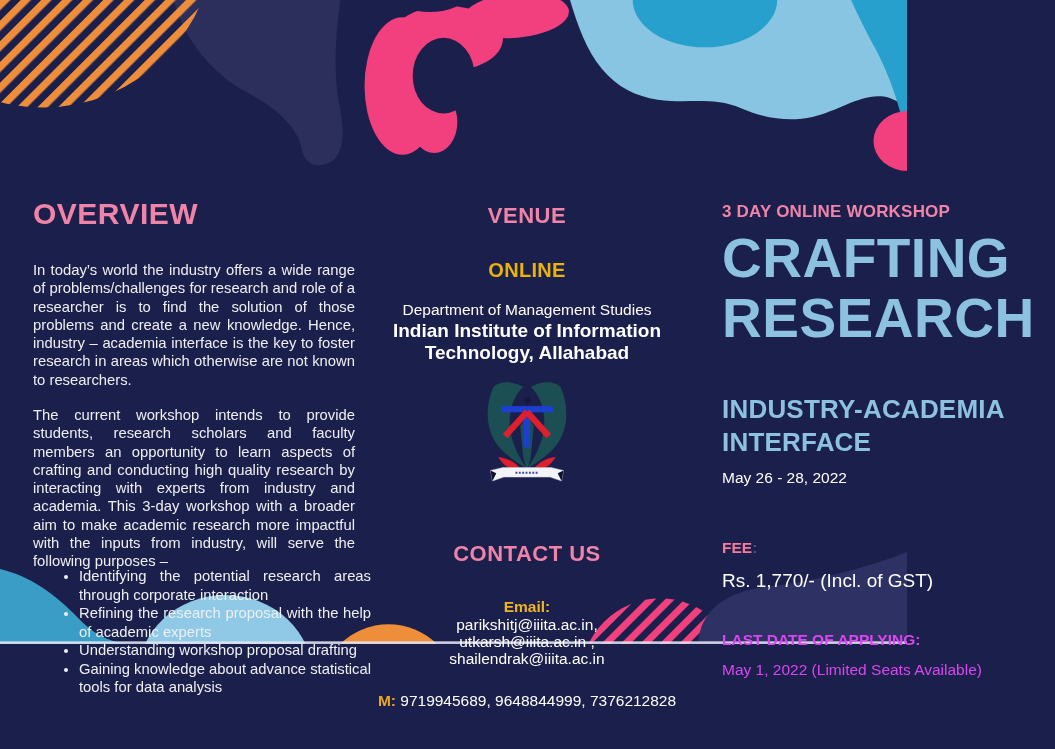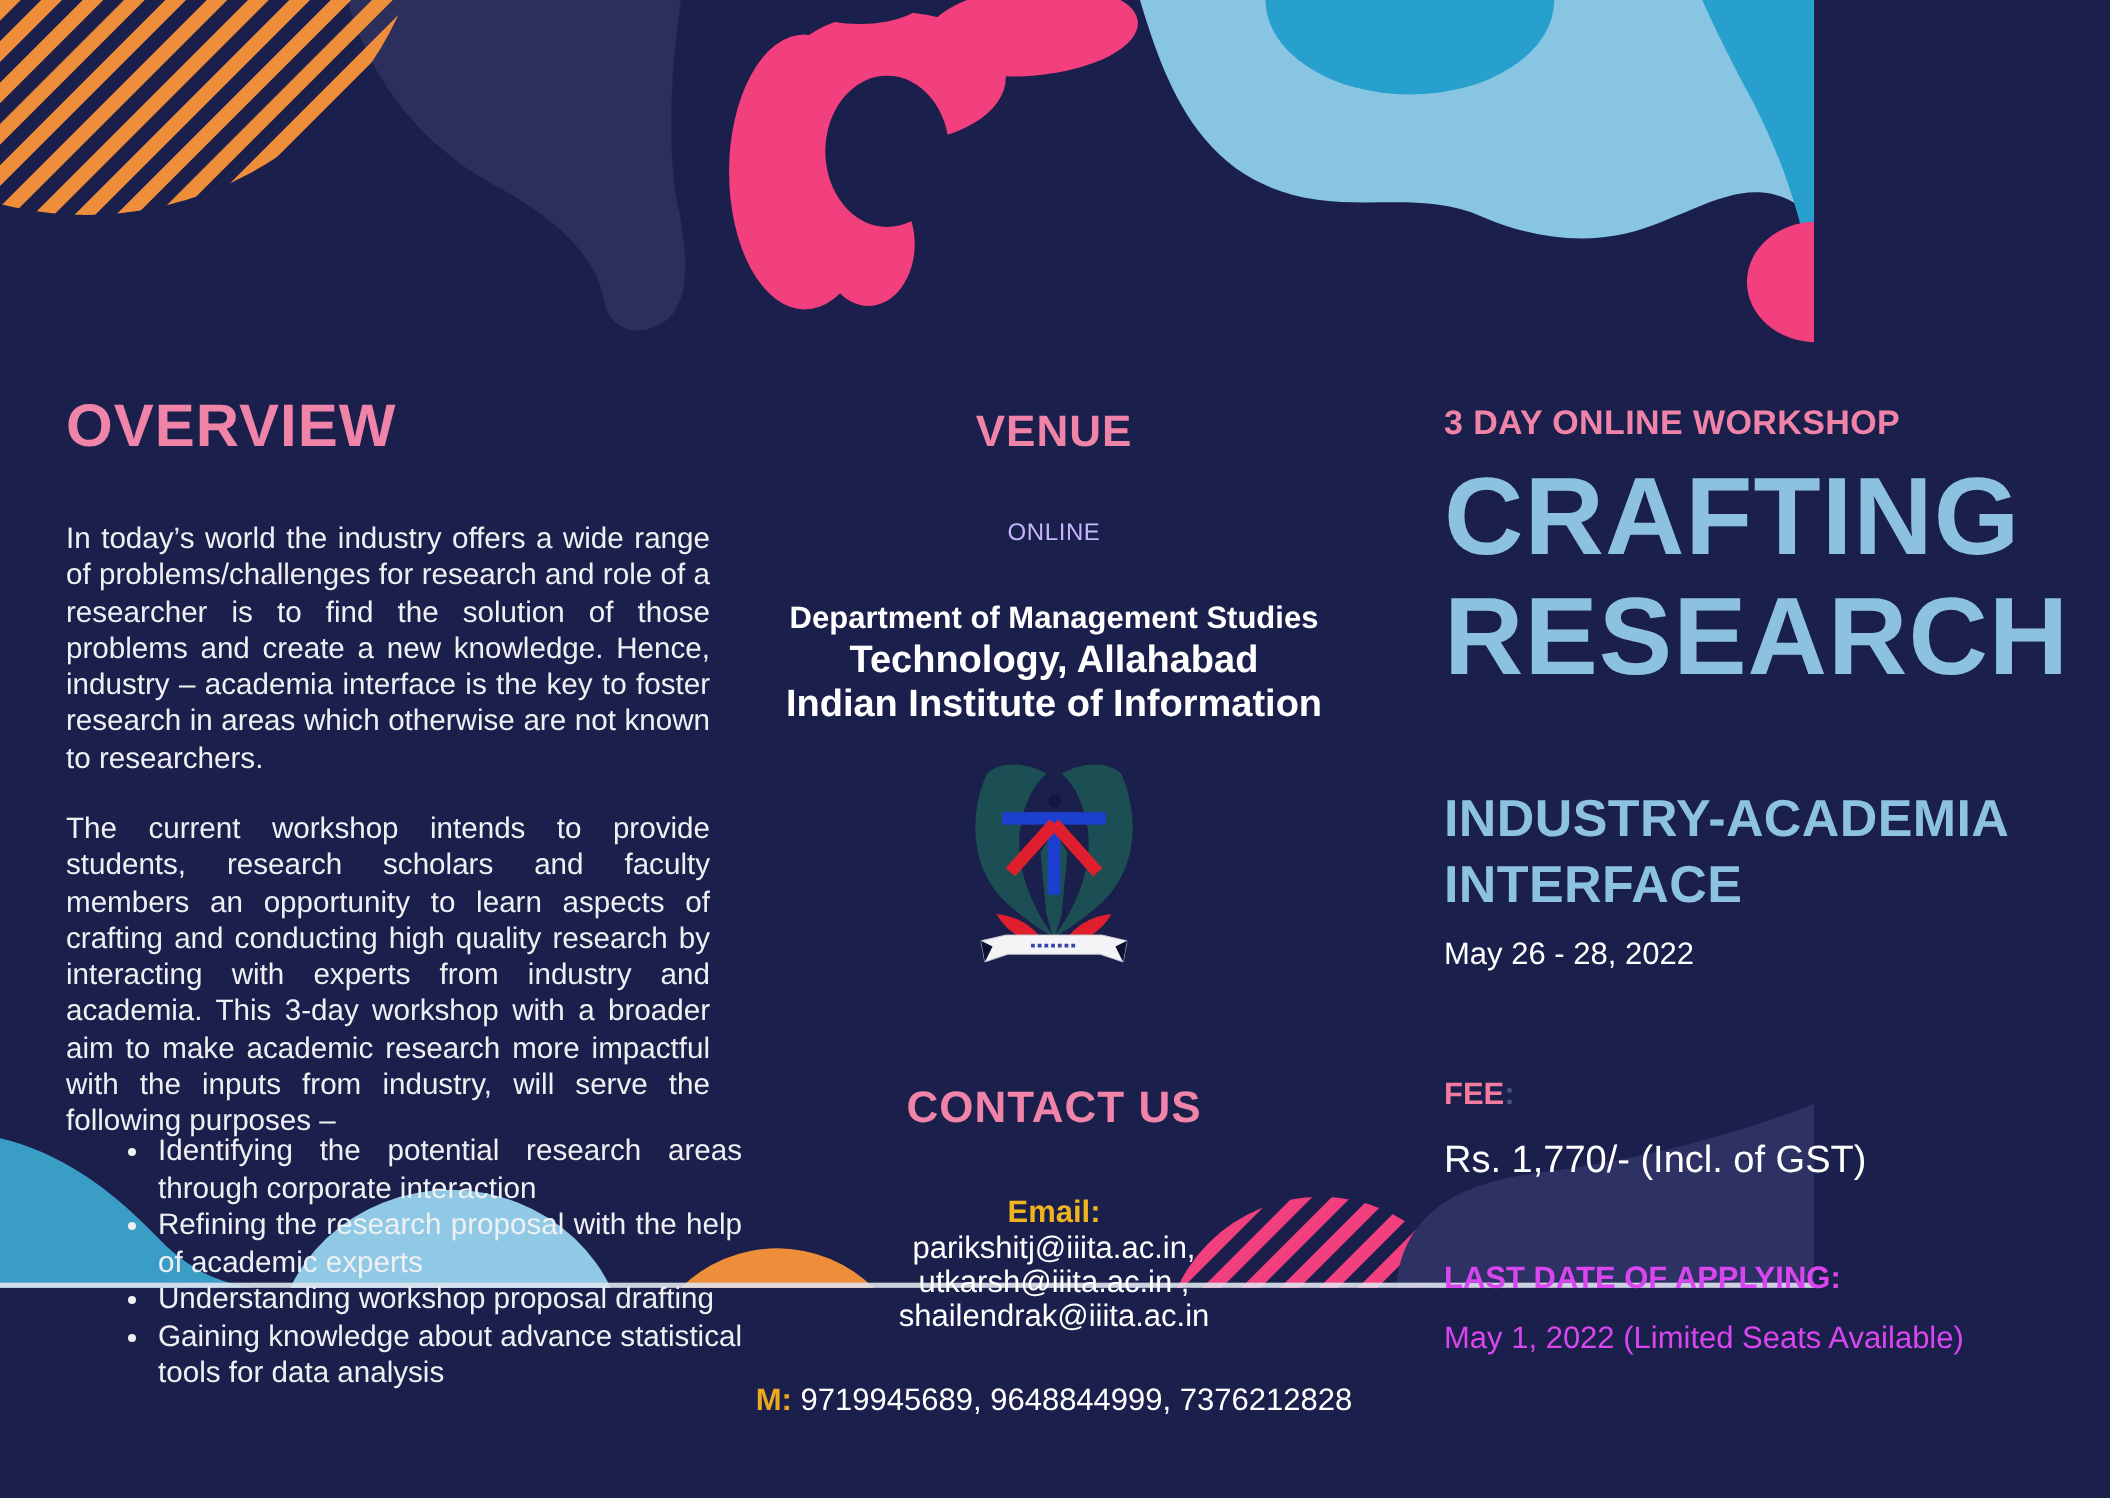--- a/index.html
+++ b/index.html
@@ -17,22 +17,22 @@
   .para-1{top:261px;}
   .para-2{top:406px;}
   .purpose-list{position:absolute;top:551px;margin:16px;padding:0 0 0 30px;width:292px;}
   .purpose-list li{font-size:14.8px;line-height:18.5px;text-align:justify;color:#eef0f3;}
 
   
   .panel-mid{left:370px;width:314px;text-align:center;}
   .panel-mid>div,.panel-mid>h2{position:absolute;width:100%;margin:0;}
   .venue-h,.contact-h{font-size:22px;font-weight:bold;color:#f083a8;letter-spacing:.5px;}
   .venue-h{top:203px;}
-  .mode{top:259px;font-size:12px;font-weight:normal;color:#c4b5fd;letter-spacing:.3px;}
-  .dept{top:301px;font-size:15.5px;font-weight:bold;color:#ffffff;}
+  .mode{top:259px;font-size:20px;font-weight:bold;color:#eab308;letter-spacing:.3px;}
+  .dept{top:301px;font-size:15.5px;font-weight:normal;color:#ffffff;}
   .inst{top:320px;font-size:19px;font-weight:bold;color:#ffffff;line-height:21.5px;}
   .logo-wrap{position:absolute;top:382px;left:50%;transform:translateX(-50%);
              width:96px;height:100px;}
   .contact-h{top:541px;}
   .email-label{top:598px;font-size:15.5px;font-weight:bold;color:#f0b41f;}
   .emails{top:616px;font-size:15.5px;line-height:17px;color:#ffffff;}
   .mobile{top:692px;font-size:15.5px;color:#ffffff;}
   .mobile-label{color:#eda71e;font-weight:bold;}
 
   
@@ -105,22 +105,22 @@
       <li>Understanding workshop proposal drafting</li>
       <li>Gaining knowledge about advance statistical tools for data analysis</li>
     </ul>
   </section>
 
   <section class="panel panel-mid">
     <h2 class="venue-h">VENUE</h2>
     <div class="mode">ONLINE</div>
     <div class="dept">Department of Management Studies</div>
     <div class="inst">
+      <div>Indian Institute of Information</div>
       <div>Technology, Allahabad</div>
-      <div>Indian Institute of Information</div>
     </div>
 
     <div class="logo-wrap">
       <svg viewBox="0 0 100 104" width="96" height="100" aria-hidden="true">
         <path fill="#1c4f53" d="M 15,5 C 5,28 7,55 25,72 C 34,80 44,87 50,90 C 38,74 31,55 32,38 C 33,24 38,12 46,5 C 36,-1 22,-2 15,5 Z"></path>
         <path fill="#1c4f53" transform="translate(100,0) scale(-1,1)" d="M 15,5 C 5,28 7,55 25,72 C 34,80 44,87 50,90 C 38,74 31,55 32,38 C 33,24 38,12 46,5 C 36,-1 22,-2 15,5 Z"></path>
         <path fill="#1c4f53" d="M 50,34 L 57,46 L 54,78 L 50,92 L 46,78 L 43,46 Z"></path>
         <rect x="23" y="25" width="54" height="6.5" fill="#1d3fd0"></rect>
         <rect x="46.75" y="28" width="6.5" height="40" fill="#1d3fd0"></rect>
         <rect x="46.75" y="31" width="6.5" height="34" fill="#df1f2d" transform="rotate(42 50 31)"></rect>

